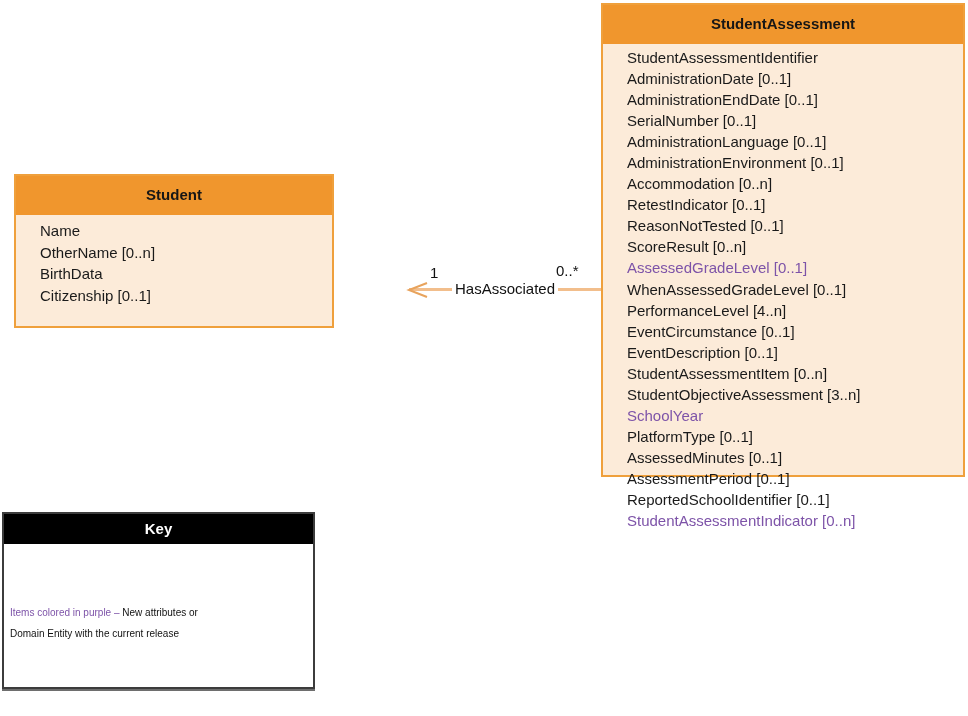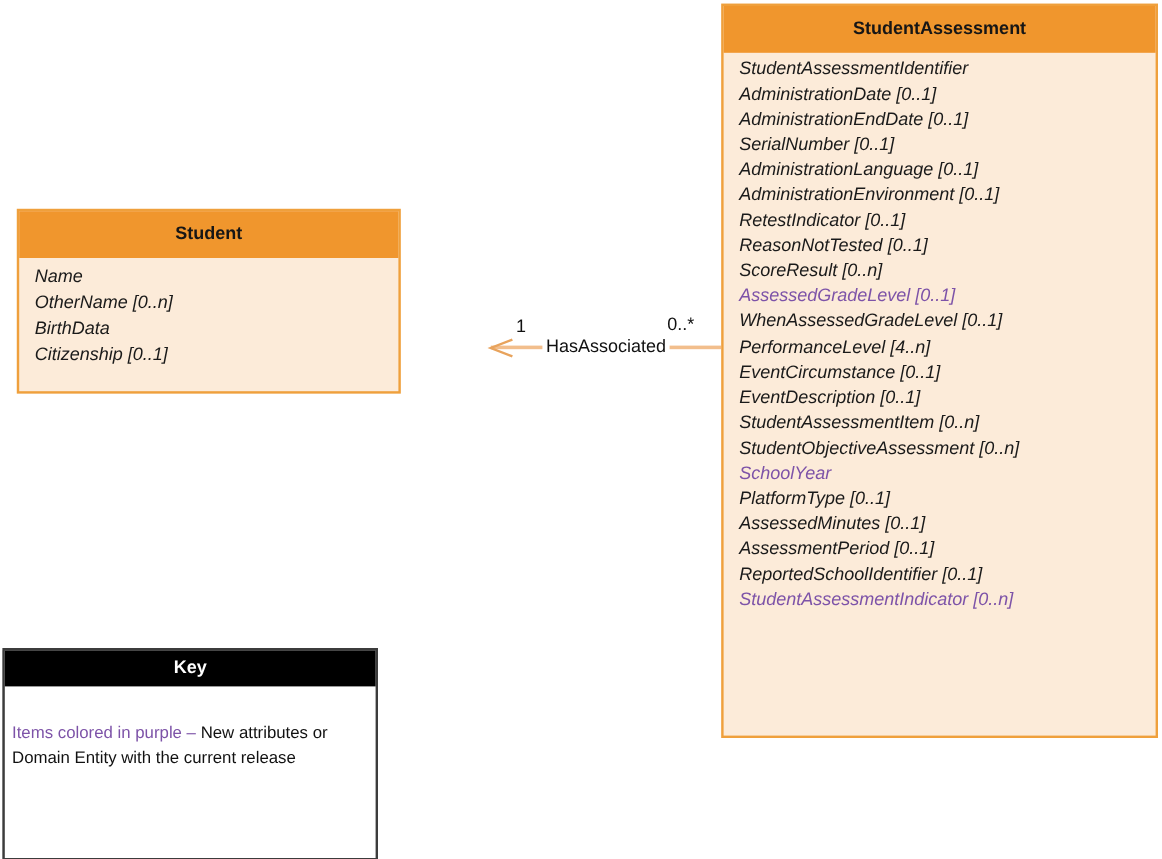--- a/index.html
+++ b/index.html
@@ -11,48 +11,48 @@
   .entity{
     position:absolute;box-sizing:border-box;
     border:2px solid var(--border-orange,#EFA03C);
     background:var(--body-peach,#FCEBD9);
   }
   .entity-header{
     box-sizing:border-box;height:39px;line-height:37px;text-align:center;
     background:var(--header-orange,#F0962D);
     font-size:15px;font-weight:bold;color:#161616;
   }
-  .entity-body{padding:3px 0 0 13px;font-style:italic;}
+  .entity-body{padding:3px 0 0 24px;}
   .attr-row{font-size:15px;color:#1a1a1a;white-space:nowrap;}
   .purple{color:var(--purple,#7D53A8);}
-  .entity.sa{left:601px;top:3px;width:364px;height:612px;}
+  .entity.sa{left:601px;top:3px;width:364px;height:474px;}
   .entity.sa .attr-row{line-height:21.05px;height:21.05px;}
   .entity.st{left:14px;top:174px;width:320px;height:154px;}
   .entity.st .attr-row{line-height:21.6px;height:21.6px;}
   .entity.st .entity-body{padding-top:5px;}
   
   .rel-line{position:absolute;left:409px;top:288px;width:192px;height:3px;background:var(--line-orange,#F2BE8C);}
   .rel-arrow{position:absolute;left:406px;top:281px;}
   .rel-label{
     position:absolute;left:452px;top:280px;font-size:15px;color:#111;
     background:#fff;padding:0 3px;white-space:nowrap;text-align:center;
   }
   .rel-card{position:absolute;font-size:15px;color:#111;white-space:nowrap;}
   .card-from{left:430px;top:264px;}
   .card-to{left:556px;top:262px;}
   
   .key-box{
-    position:absolute;left:2px;top:540px;width:313px;height:177px;box-sizing:border-box;
+    position:absolute;left:2px;top:512px;width:313px;height:177px;box-sizing:border-box;
     border:2px solid #3c3c3c;background:#fff;box-shadow:0 2px 0 #6e6e6e;
   }
   .key-header{
     height:30px;line-height:30px;text-align:center;background:var(--key-header-bg,#000);
     color:#fff;font-size:15px;font-weight:bold;
   }
-  .key-body{padding:28px 8px 0 6px;font-size:14px;line-height:21px;color:#111;}
+  .key-body{padding:28px 8px 0 6px;font-size:10px;line-height:21px;color:#111;margin-top:30px;}
 </style>
 </head>
 <body>
 
 <div class="canvas">
 
   <div class="rel-line"></div>
   <svg class="rel-arrow" width="22" height="18" viewBox="0 0 22 18">
     <path d="M21 2 L3 9 L21 16" fill="none" stroke="var(--arrow-orange,#E8A35C)" stroke-width="2"></path>
   </svg>
@@ -72,30 +72,31 @@
 
   <div class="entity sa">
     <div class="entity-header">StudentAssessment</div>
     <div class="entity-body">
         <div class="attr-row">StudentAssessmentIdentifier</div>
         <div class="attr-row">AdministrationDate [0..1]</div>
         <div class="attr-row">AdministrationEndDate [0..1]</div>
         <div class="attr-row">SerialNumber [0..1]</div>
         <div class="attr-row">AdministrationLanguage [0..1]</div>
         <div class="attr-row">AdministrationEnvironment [0..1]</div>
+        <div class="attr-row">Accommodation [0..n]</div>
         <div class="attr-row">RetestIndicator [0..1]</div>
         <div class="attr-row">ReasonNotTested [0..1]</div>
         <div class="attr-row">ScoreResult [0..n]</div>
         <div class="attr-row purple">AssessedGradeLevel [0..1]</div>
         <div class="attr-row">WhenAssessedGradeLevel [0..1]</div>
         <div class="attr-row">PerformanceLevel [4..n]</div>
         <div class="attr-row">EventCircumstance [0..1]</div>
         <div class="attr-row">EventDescription [0..1]</div>
         <div class="attr-row">StudentAssessmentItem [0..n]</div>
-        <div class="attr-row">StudentObjectiveAssessment [0..n]</div>
+        <div class="attr-row">StudentObjectiveAssessment [3..n]</div>
         <div class="attr-row purple">SchoolYear</div>
         <div class="attr-row">PlatformType [0..1]</div>
         <div class="attr-row">AssessedMinutes [0..1]</div>
         <div class="attr-row">AssessmentPeriod [0..1]</div>
         <div class="attr-row">ReportedSchoolIdentifier [0..1]</div>
         <div class="attr-row purple">StudentAssessmentIndicator [0..n]</div>
       </div>
   </div>
 
   <div class="key-box">

